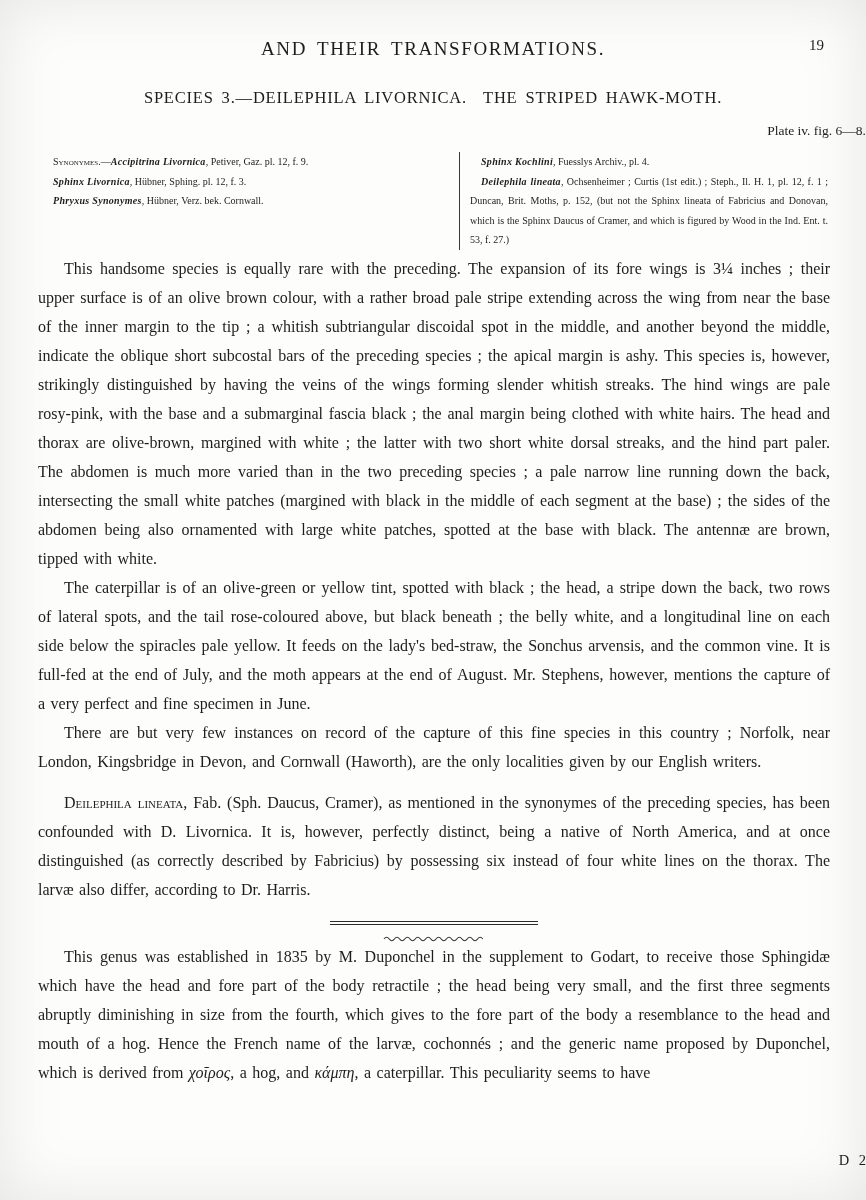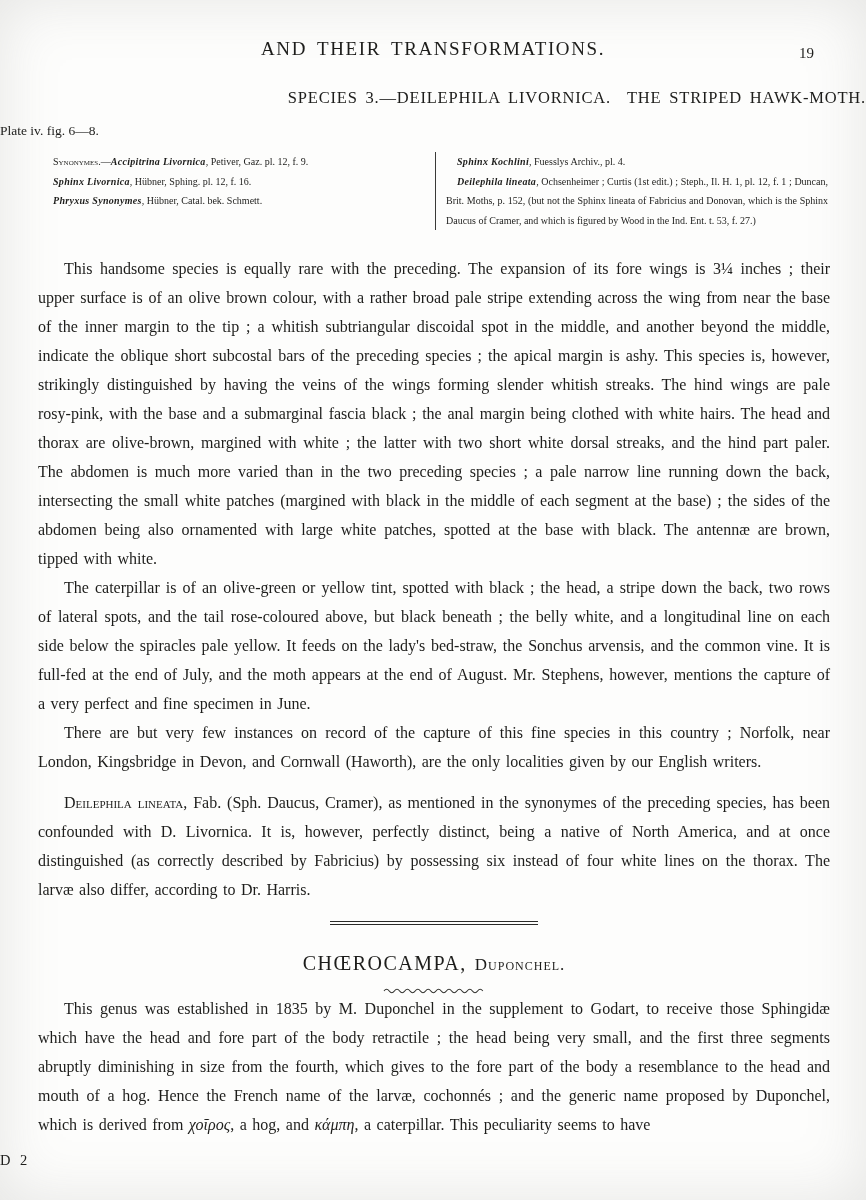--- a/index.html
+++ b/index.html
@@ -15,43 +15,42 @@
     color: #1d1d1b;
     overflow: hidden;
     box-shadow: inset 0 0 60px rgba(120,120,115,0.18);
   }
   .running-header {
     position: absolute; top: 38px; left: 0; width: 100%;
     text-align: center;
     font-size: 19px; letter-spacing: 1.6px; word-spacing: 4px;
   }
   .page-number {
-    position: absolute; top: 37px; right: 52px;
+    position: absolute; top: 37px; right: 42px;
     font-size: 15px;
-    margin-top: 8px;
   }
   .species-title {
     position: absolute; top: 88px; left: 0; width: 100%;
-    text-align: right;
+    text-align: center;
     font-size: 16.5px; letter-spacing: 0.8px; word-spacing: 3px;
     white-space: nowrap;
   }
   .species-title .gap { display: inline-block; width: 16px; }
   .plate-ref {
     position: absolute; top: 123px; left: 0; width: 100%;
-    text-align: left;
+    text-align: right;
     font-size: 13.5px;
   }
   .synonymes {
     position: absolute; top: 152px; left: 42px; width: 786px;
     display: flex;
     font-size: 10px; line-height: 19.6px;
   }
   .syn-col-left  { width: 385px; padding-right: 8px; text-align: justify; }
-  .syn-col-right { flex: 1; border-left: 1px solid #3a3a38; padding-left: 10px; text-align: justify; }
+  .syn-col-right { flex: 1; border-left: 1px solid #3a3a38; padding-left: 10px; text-align: justify; margin-left: 24px; }
   .syn-entry { text-indent: 11px; margin: 0; }
   .sc { font-variant: small-caps; }
   .bi { font-style: italic; font-weight: bold; letter-spacing: 0.3px; }
   .gk { font-style: italic; }
   .body-block {
     position: absolute; top: 254px; left: 38px; width: 792px;
     font-size: 16px; line-height: 29px;
     text-align: justify; word-spacing: 1.5px;
   }
   .body-block p { margin: 0; text-indent: 26px; }
@@ -66,62 +65,58 @@
     margin-top: 26px;
     text-align: center; text-indent: 0;
     font-size: 20px; letter-spacing: 1.5px;
     line-height: 24px;
   }
   .genus-heading .author { font-variant: small-caps; font-size: 17px; letter-spacing: 1px; }
   .squiggle-wrap { text-align: center; margin-top: 8px; line-height: 8px; }
   .genus-paragraph { margin-top: 14px; }
   .footer-signature {
     position: absolute; top: 1152px; left: 0; width: 100%;
-    text-align: left;
+    text-align: right;
     font-size: 14.5px; font-variant: small-caps; word-spacing: 6px;
   }
 </style>
 </head>
 <body>
 
 <div class="page">
 
   <div class="running-header">AND THEIR TRANSFORMATIONS.</div>
   <div class="page-number">19</div>
 
   <div class="species-title">
     <span>SPECIES 3.—DEILEPHILA LIVORNICA.</span><span class="gap"></span><span>THE STRIPED HAWK-MOTH.</span>
   </div>
 
   <div class="plate-ref">Plate iv. fig. 6—8.</div>
 
   <div class="synonymes">
     <div class="syn-col-left">
       <div class="syn-entry"><span class="sc">Synonymes.—</span><span class="bi">Accipitrina Livornica</span><span>, Petiver, Gaz. pl. 12, f. 9.</span></div>
-      <div class="syn-entry"><span class="bi">Sphinx Livornica</span><span>, Hübner, Sphing. pl. 12, f. 16.</span></div>
-      <div class="syn-entry"><span class="bi">Phryxus Synonymes</span><span>, Hübner, Catal. bek. Schmett.</span></div>
+      <div class="syn-entry"><span class="bi">Sphinx Livornica</span><span>, Hübner, Sphing. pl. 12, f. 3.</span></div>
+      <div class="syn-entry"><span class="bi">Phryxus Synonymes</span><span>, Hübner, Verz. bek. Cornwall.</span></div>
     </div>
     <div class="syn-col-right">
       <div class="syn-entry"><span class="bi">Sphinx Kochlini</span><span>, Fuesslys Archiv., pl. 4.</span></div>
       <div class="syn-entry"><span class="bi">Deilephila lineata</span><span>, Ochsenheimer ; Curtis (1st edit.) ; Steph., Il. H. 1, pl. 12, f. 1 ; Duncan, Brit. Moths, p. 152, (but not the Sphinx lineata of Fabricius and Donovan, which is the Sphinx Daucus of Cramer, and which is figured by Wood in the Ind. Ent. t. 53, f. 27.)</span></div>
     </div>
   </div>
 
   <div class="body-block">
     <p>This handsome species is equally rare with the preceding.  The expansion of its fore wings is 3¼ inches ; their upper surface is of an olive brown colour, with a rather broad pale stripe extending across the wing from near the base of the inner margin to the tip ; a whitish subtriangular discoidal spot in the middle, and another beyond the middle, indicate the oblique short subcostal bars of the preceding species ; the apical margin is ashy.  This species is, however, strikingly distinguished by having the veins of the wings forming slender whitish streaks.  The hind wings are pale rosy-pink, with the base and a submarginal fascia black ; the anal margin being clothed with white hairs.  The head and thorax are olive-brown, margined with white ; the latter with two short white dorsal streaks, and the hind part paler.  The abdomen is much more varied than in the two preceding species ; a pale narrow line running down the back, intersecting the small white patches (margined with black in the middle of each segment at the base) ; the sides of the abdomen being also ornamented with large white patches, spotted at the base with black.  The antennæ are brown, tipped with white.</p>
     <p>The caterpillar is of an olive-green or yellow tint, spotted with black ; the head, a stripe down the back, two rows of lateral spots, and the tail rose-coloured above, but black beneath ; the belly white, and a longitudinal line on each side below the spiracles pale yellow.  It feeds on the lady's bed-straw, the Sonchus arvensis, and the common vine.  It is full-fed at the end of July, and the moth appears at the end of August.  Mr. Stephens, however, mentions the capture of a very perfect and fine specimen in June.</p>
     <p>There are but very few instances on record of the capture of this fine species in this country ; Norfolk, near London, Kingsbridge in Devon, and Cornwall (Haworth), are the only localities given by our English writers.</p>
     <p class="note"><span class="sc">Deilephila lineata</span><span>, Fab. (Sph. Daucus, Cramer), as mentioned in the synonymes of the preceding species, has been confounded with D. Livornica.  It is, however, perfectly distinct, being a native of North America, and at once distinguished (as correctly described by Fabricius) by possessing six instead of four white lines on the thorax.  The larvæ also differ, according to Dr. Harris.</span></p>
 
     <div class="double-rule"></div>
 
-    <div class="genus-heading">
-      <span>CHŒROCAMPA,</span>
-      <span class="author">Duponchel.</span>
-    </div>
 
     <div class="squiggle-wrap">
       <svg width="104" height="8" viewBox="0 0 104 8" aria-hidden="true">
         <path d="M2 5 q2.6 -3.4 5.2 0 t5.2 0 t5.2 0 t5.2 0 t5.2 0 t5.2 0 t5.2 0 t5.2 0 t5.2 0 t5.2 0 t5.2 0 t5.2 0 t5.2 0 t5.2 0 t5.2 0 t5.2 0 t5.2 0 t5.2 0 t5.2 0" stroke="#33332f" stroke-width="1.1" fill="none"></path>
       </svg>
     </div>
 
     <p class="genus-paragraph"><span>This genus was established in 1835 by M. Duponchel in the supplement to Godart, to receive those Sphingidæ which have the head and fore part of the body retractile ; the head being very small, and the first three segments abruptly diminishing in size from the fourth, which gives to the fore part of the body a resemblance to the head and mouth of a hog.  Hence the French name of the larvæ, cochonnés ; and the generic name proposed by Duponchel, which is derived from </span><span class="gk">χοῖρος</span><span>, a hog, and </span><span class="gk">κάμπη</span><span>, a caterpillar.  This peculiarity seems to have</span></p>
   </div>
 

